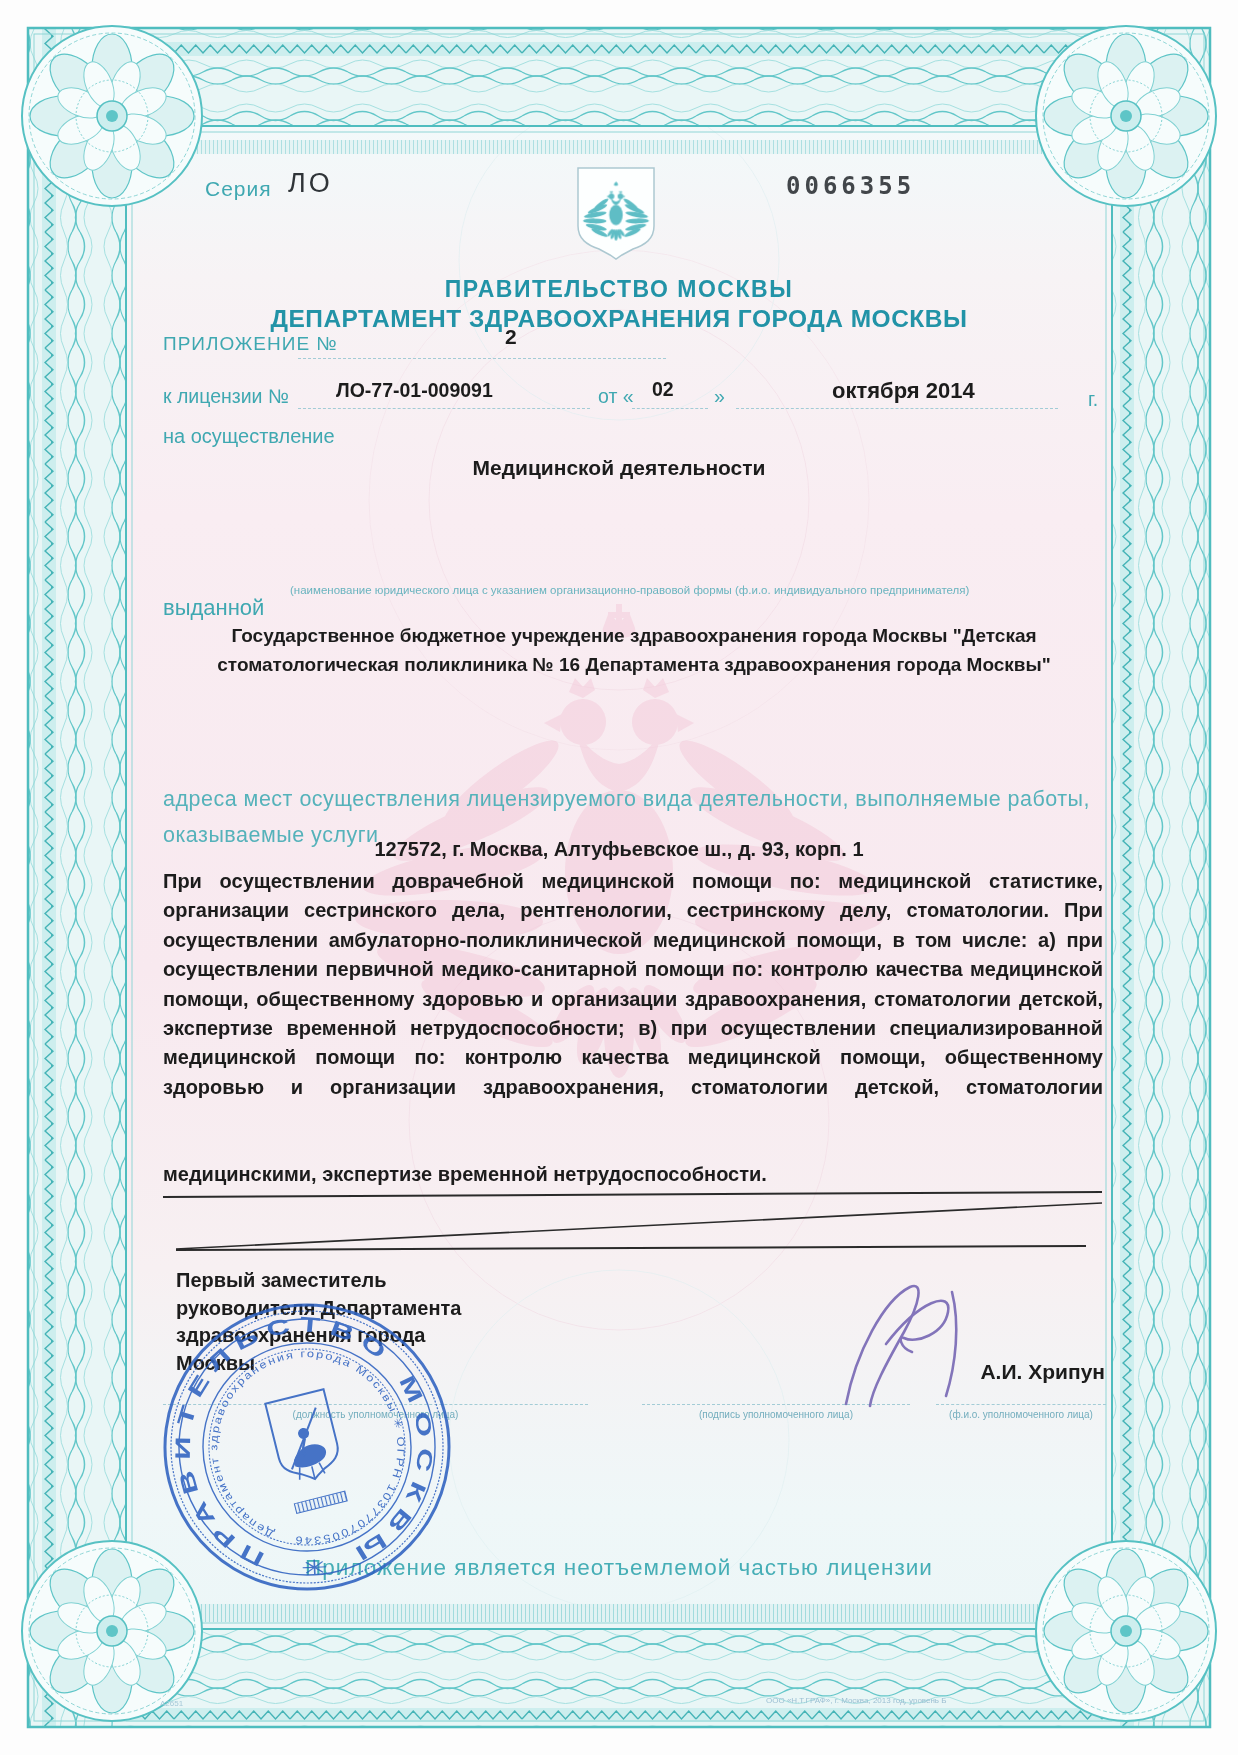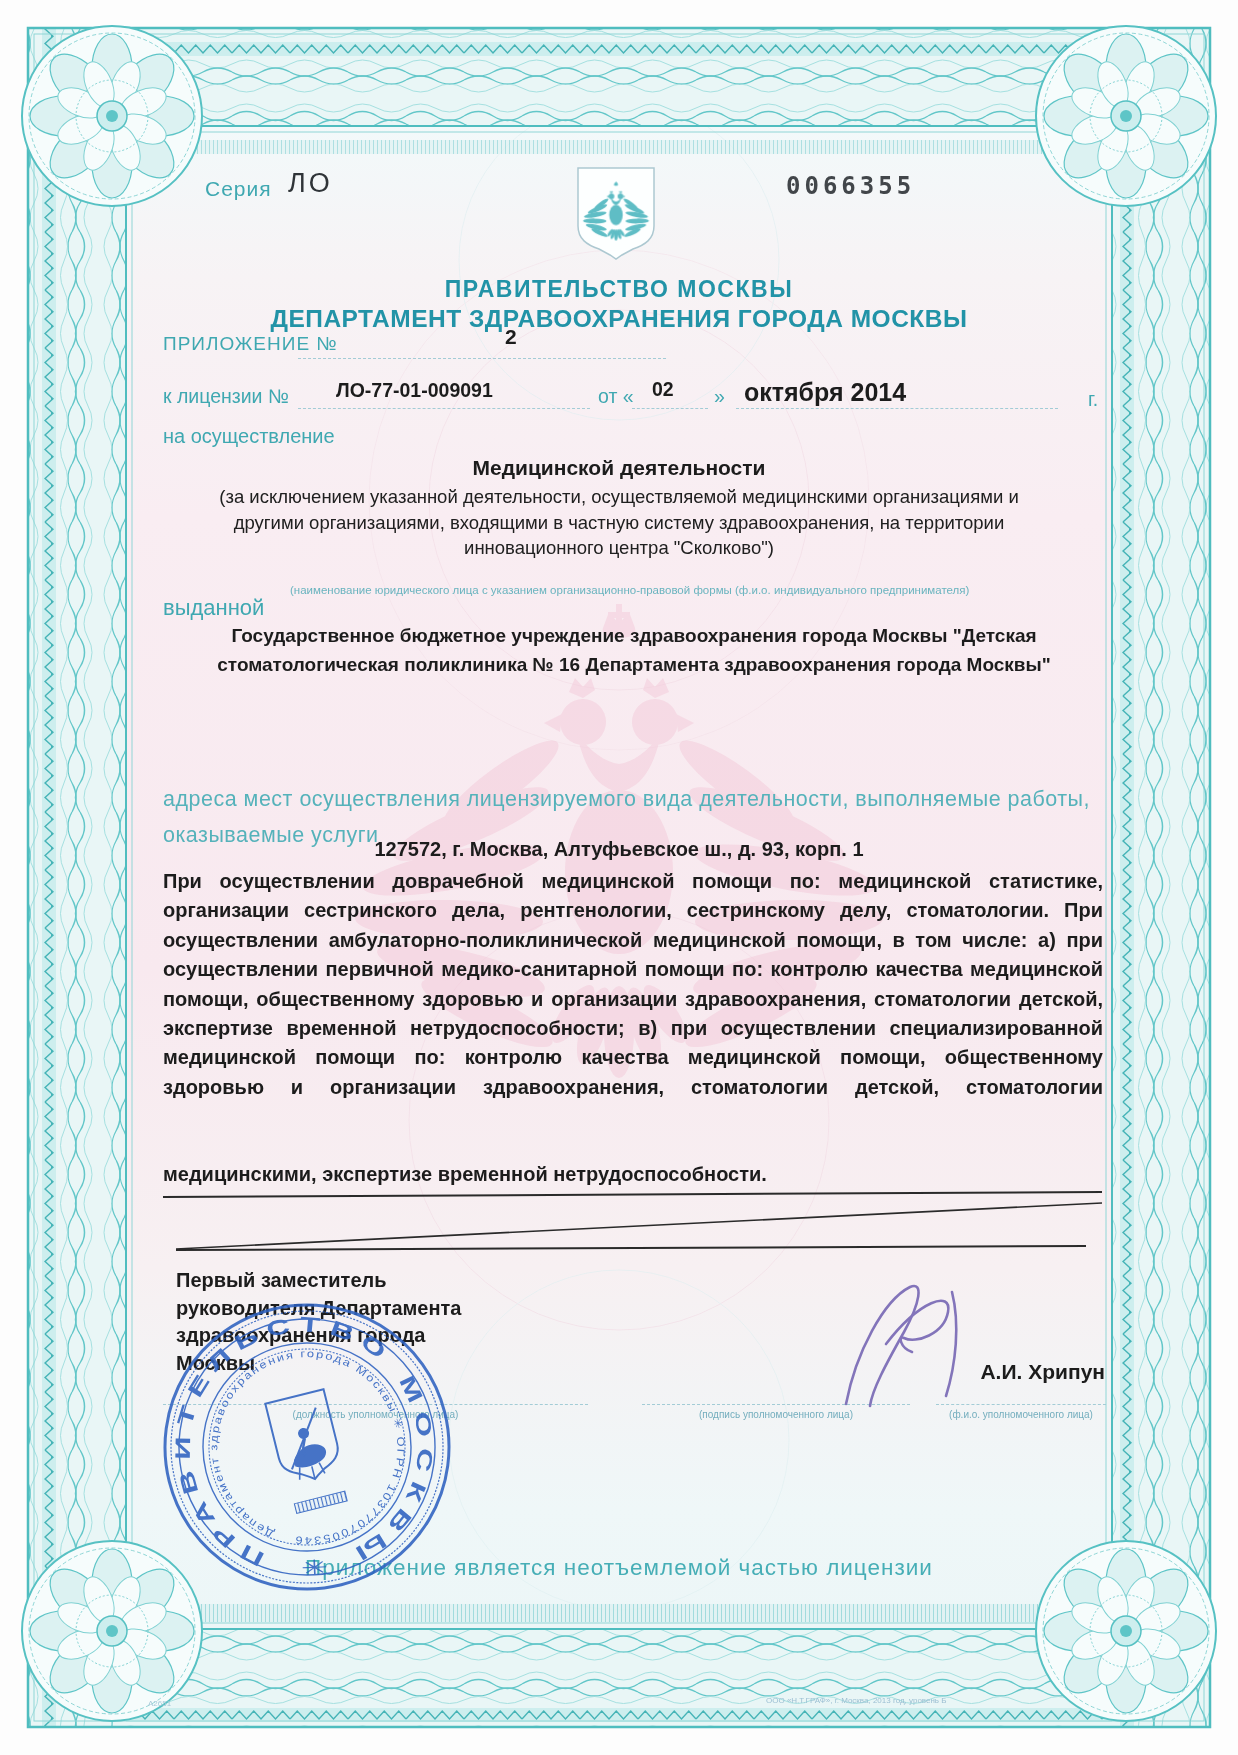--- a/index.html
+++ b/index.html
@@ -182,27 +182,26 @@
   <span class="t sans ink" style="left:505px;top:325px;font-size:21px">2</span>
 
   <span class="t ser teal" style="left:163px;top:385px;font-size:19.5px">к лицензии №</span>
   <div class="fill-line" style="left:298px;top:382px;width:292px;height:26px"></div>
   <span class="t sans ink" style="left:336px;top:379px;font-size:19.5px">ЛО-77-01-009091</span>
   <span class="t ser teal" style="left:598px;top:385px;font-size:19.5px">от «</span>
   <div class="fill-line" style="left:632px;top:382px;width:76px;height:26px"></div>
   <span class="t sans ink" style="left:652px;top:378px;font-size:19.5px">02</span>
   <span class="t ser teal" style="left:714px;top:385px;font-size:19.5px">»</span>
   <div class="fill-line" style="left:736px;top:382px;width:322px;height:26px"></div>
-  <span class="t sans ink" style="left:744px;top:378px;font-size:25px">октября 2014</span>
+  <span class="t sans ink" style="left:832px;top:378px;font-size:22px">октября 2014</span>
   <span class="t ser teal" style="left:1088px;top:388px;font-size:19.5px">г.</span>
 
   <span class="t ser teal" style="left:163px;top:425px;font-size:20px">на осуществление</span>
 
   <div class="t sans ink center" style="left:126px;top:456px;width:986px;font-size:21px">Медицинской деятельности</div>
-  <div class="t w sans plain center" style="left:219px;top:484px;width:800px;font-size:18.5px;line-height:25.5px">(за исключением указанной деятельности, осуществляемой медицинскими организациями и другими организациями, входящими в частную систему здравоохранения, на территории инновационного центра "Сколково")</div>
 
   <span class="t ser teal" style="left:163px;top:595px;font-size:22px">выданной</span>
   <span class="t ser hint" style="left:247px;top:584px;font-size:11.5px">(наименование юридического лица с указанием организационно-правовой формы  (ф.и.о. индивидуального предпринимателя)</span>
 
   <div class="t w sans ink center" style="left:164px;top:621px;width:940px;font-size:19px;line-height:29px">Государственное бюджетное учреждение здравоохранения города Москвы "Детская стоматологическая поликлиника № 16 Департамента здравоохранения города Москвы"</div>
 
   <div class="t w ser" style="left:163px;top:781px;width:950px;font-size:21.5px;line-height:36px;letter-spacing:0.5px;color:#55b2ba">адреса мест осуществления лицензируемого вида деятельности, выполняемые работы, оказываемые услуги</div>
   <div class="t sans ink center" style="left:126px;top:838px;width:986px;font-size:20px">127572, г. Москва, Алтуфьевское ш., д. 93, корп. 1</div>
 
   <div class="t w sans ink just" style="left:163px;top:867px;width:940px;font-size:20px;line-height:29.4px">При осуществлении доврачебной медицинской помощи по: медицинской статистике, организации сестринского дела, рентгенологии, сестринскому делу, стоматологии. При осуществлении амбулаторно-поликлинической медицинской помощи, в том числе: а) при осуществлении первичной медико-санитарной помощи по: контролю качества медицинской помощи, общественному здоровью и организации здравоохранения, стоматологии детской, экспертизе временной нетрудоспособности; в) при осуществлении специализированной медицинской помощи по: контролю качества медицинской помощи, общественному здоровью и организации здравоохранения, стоматологии детской, стоматологии</div>
@@ -214,21 +213,21 @@
   <div class="fill-line" style="left:163px;top:1392px;width:425px;height:12px"></div>
   <div class="fill-line" style="left:642px;top:1392px;width:268px;height:12px"></div>
   <div class="fill-line" style="left:936px;top:1392px;width:170px;height:12px"></div>
 
   <div class="t ser center" style="left:163px;top:1409px;width:425px;font-size:10px;color:#74aebe">(должность уполномоченного лица)</div>
   <div class="t ser center" style="left:642px;top:1409px;width:268px;font-size:10px;color:#74aebe">(подпись уполномоченного лица)</div>
   <div class="t ser center" style="left:936px;top:1409px;width:170px;font-size:10px;color:#74aebe">(ф.и.о. уполномоченного лица)</div>
 
   <div class="t ser center" style="left:126px;top:1555px;width:986px;font-size:22.5px;letter-spacing:1px;color:#46aeb6">Приложение является неотъемлемой частью лицензии</div>
 
-  <span class="t sans" style="left:148px;top:1699px;font-size:8px;color:#a6c9d8">А2651</span>
+  <span class="t sans" style="left:160px;top:1699px;font-size:8px;color:#a6c9d8">А2651</span>
   <span class="t sans" style="left:766px;top:1696px;font-size:8px;color:#9cbfd3">ООО «Н.Т.ГРАФ», г. Москва, 2013 год, уровень Б</span>
 
   <svg id="fg" class="layer" width="1238" height="1755" viewBox="0 0 1238 1755">
 
     <g stroke="#2a2a2a" fill="none">
       <path d="M163,1197 L1102,1192" stroke-width="2"></path>
       <path d="M1102,1203 L176,1249" stroke-width="1.6"></path>
       <path d="M176,1250 L1086,1246" stroke-width="2"></path>
     </g>
 

